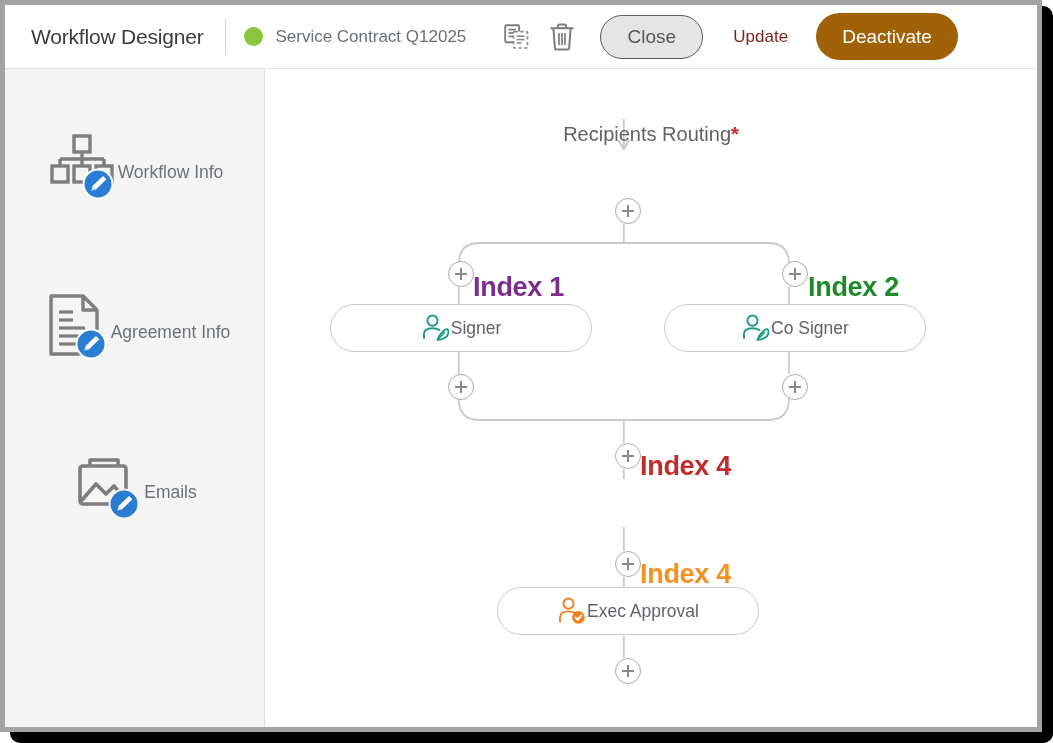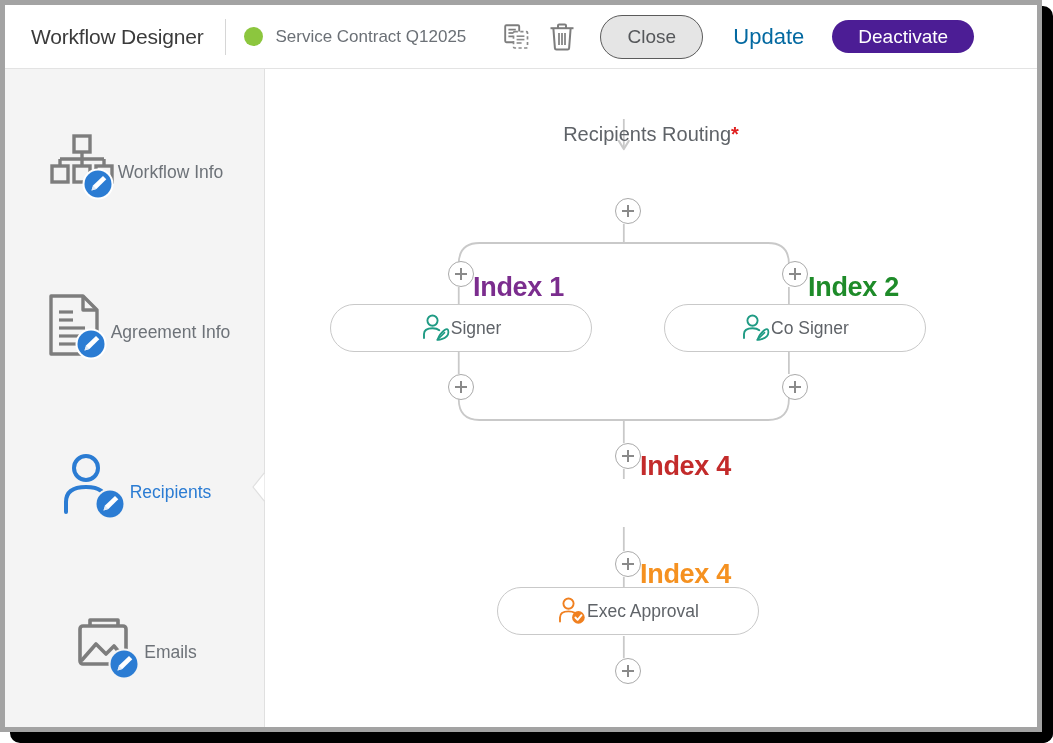--- a/index.html
+++ b/index.html
@@ -104,32 +104,32 @@
     font-family: "Liberation Sans", sans-serif;
     cursor: pointer;
     display: flex; align-items: center; justify-content: center;
   }
   #update-button {
     margin-left: 20px;
     height: 44px;
     padding: 0 10px;
     border: none;
     background: none;
-    color: #0369a1;
-    font-size: 22px;
+    color: #7f1d1d;
+    font-size: 17px;
     font-family: "Liberation Sans", sans-serif;
     cursor: default;
   }
   #deactivate-button {
     margin-left: 18px;
-    height: 33px;
+    height: 47px;
     padding: 0 26px;
     border: none;
     border-radius: 24px;
-    background: #4c1d95;
+    background: #a16207;
     color: #ffffff;
     font-size: 19px;
     font-family: "Liberation Sans", sans-serif;
     cursor: pointer;
     display: flex; align-items: center; justify-content: center;
     white-space: nowrap;
   }
 
   
   #content-row {
@@ -345,36 +345,20 @@
               <circle cx="52" cy="52" r="15.5" fill="#ffffff"></circle>
               <circle cx="52" cy="52" r="13.5" fill="#2b7cd3"></circle>
               <path d="M45.5 58.5 L47 53.6 L57 44 L60.3 47.3 L50.4 57 Z" fill="#ffffff"></path>
               <path d="M45.5 58.5 L47.1 53.7 L50.4 57 Z" fill="#dfe9f5"></path>
             </svg>
           </div>
           <div class="side-label">Agreement Info</div>
 
         </div>
 
-        <div class="side-item active">
-          <div class="side-icon">
-            <svg width="72" height="70" viewBox="0 0 72 70" aria-hidden="true">
-              <circle cx="28" cy="16" r="12" fill="none" stroke="#2b7cd3" stroke-width="4"></circle>
-              <path d="M8 60 V50 Q8 35 28 35 Q48 35 48 50 V60" fill="none" stroke="#2b7cd3" stroke-width="4" stroke-linecap="round"></path>
-              <circle cx="52" cy="52" r="15.5" fill="#f4f4f4"></circle>
-              <circle cx="52" cy="52" r="13.5" fill="#2b7cd3"></circle>
-              <path d="M45.5 58.5 L47 53.6 L57 44 L60.3 47.3 L50.4 57 Z" fill="#ffffff"></path>
-              <path d="M45.5 58.5 L47.1 53.7 L50.4 57 Z" fill="#dfe9f5"></path>
-            </svg>
-          </div>
-          <div class="side-label">Recipients</div>
-          <svg class="side-caret" viewBox="0 0 16 30">
-            <path d="M16 0 L4 15 L16 30 Z" fill="#ffffff" stroke="#e0e0e0" stroke-width="1.2"></path>
-          </svg>
-        </div>
 
         <div class="side-item">
           <div class="side-icon">
             <svg width="72" height="70" viewBox="0 0 72 70" aria-hidden="true">
               <rect x="8" y="14" width="46" height="38" rx="3" fill="none" stroke="#7d7d7d" stroke-width="3.6"></rect>
               <path d="M18 14 V8 H46 V14" fill="none" stroke="#7d7d7d" stroke-width="3.6" stroke-linejoin="round"></path>
               <path d="M10 48 L24 32 L34 42 L42 34 L52 46" fill="none" stroke="#7d7d7d" stroke-width="3.6" stroke-linejoin="round" stroke-linecap="round"></path>
               <circle cx="52" cy="52" r="15.5" fill="#f4f4f4"></circle>
               <circle cx="52" cy="52" r="13.5" fill="#2b7cd3"></circle>
               <path d="M45.5 58.5 L47 53.6 L57 44 L60.3 47.3 L50.4 57 Z" fill="#ffffff"></path>

